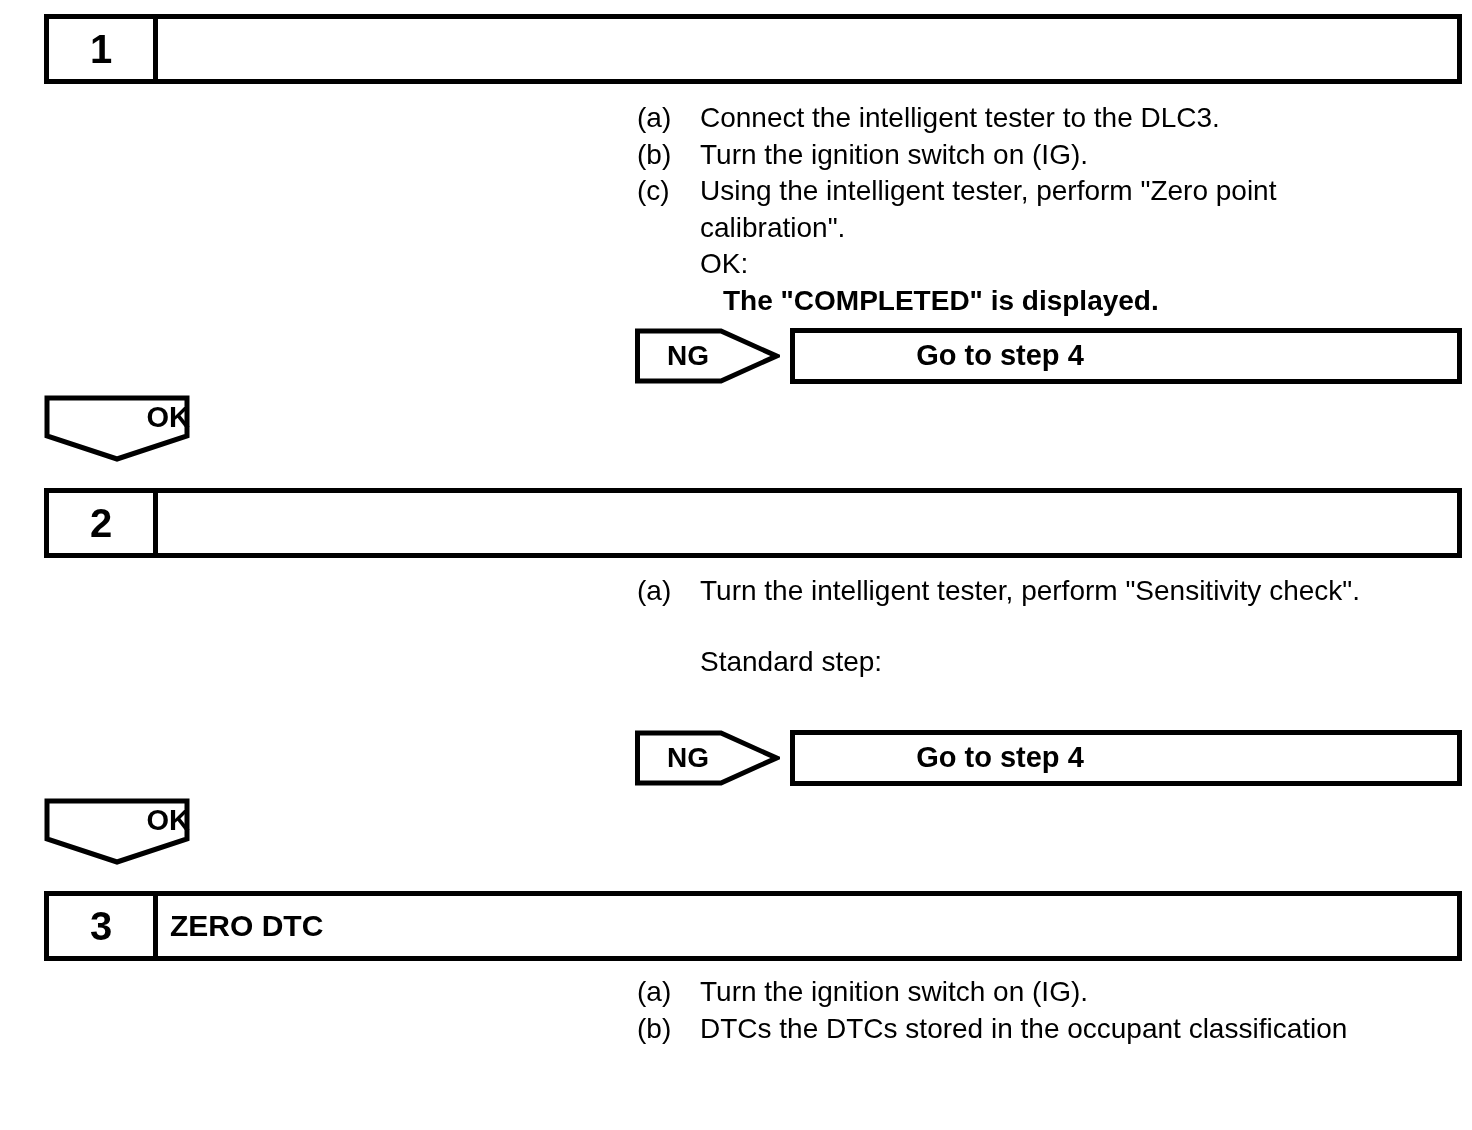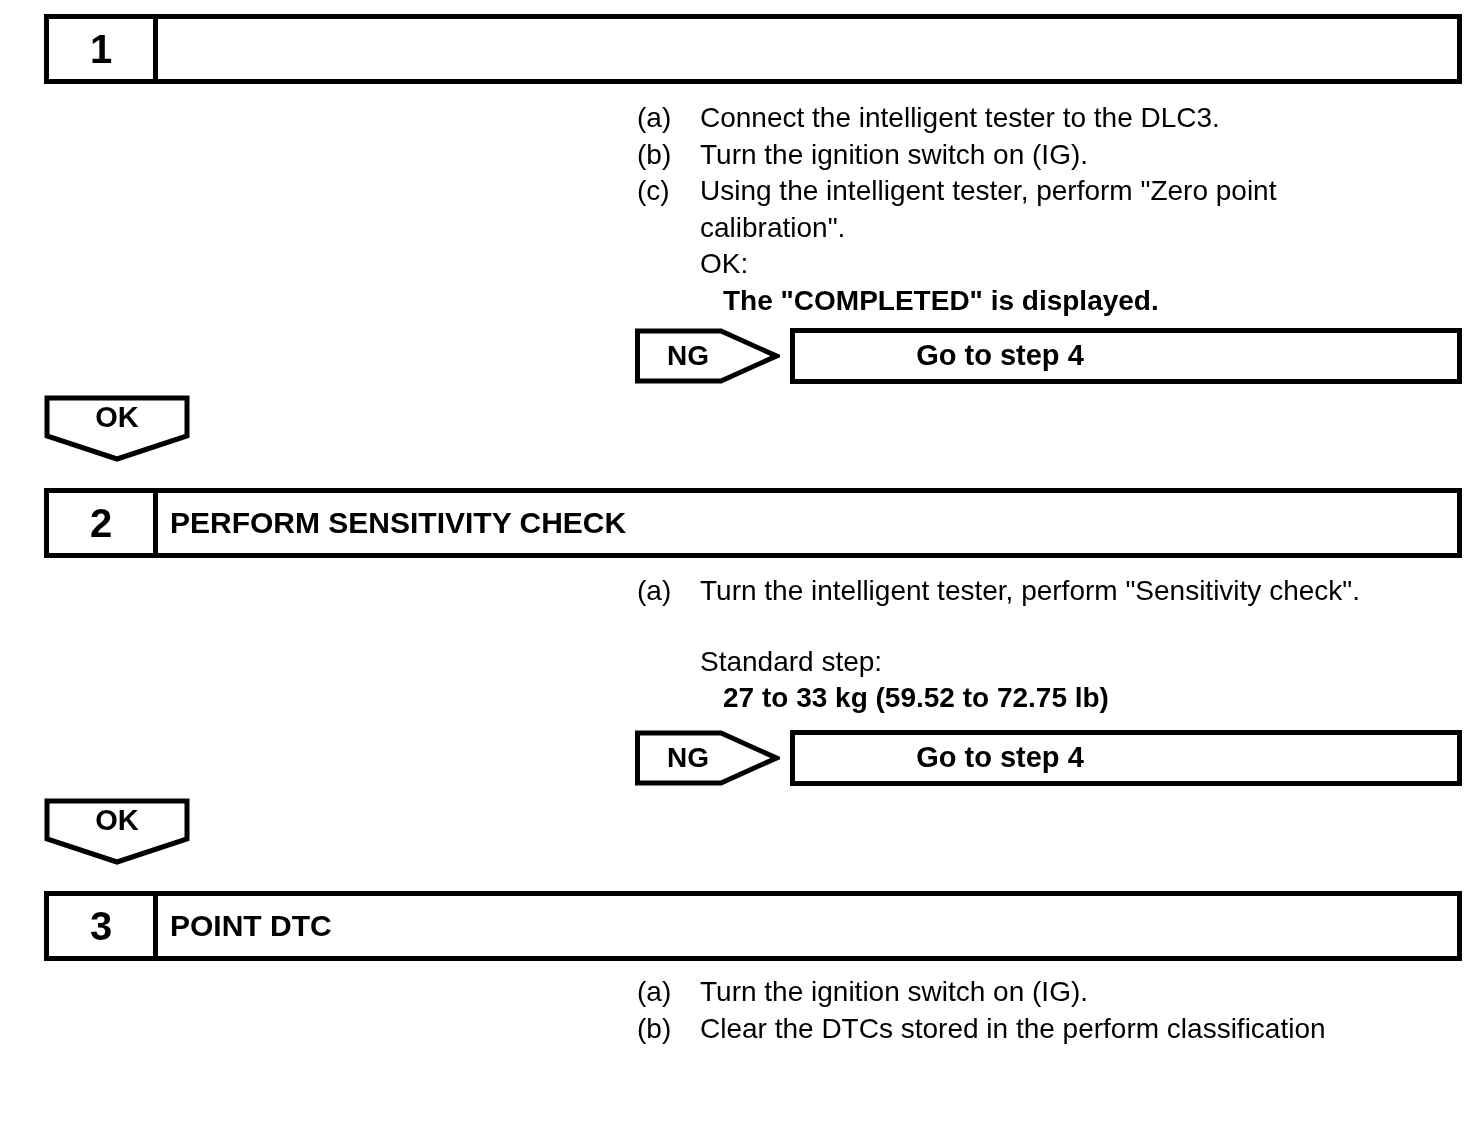--- a/index.html
+++ b/index.html
@@ -46,21 +46,21 @@
   }
   .ng-box-label{
     position:absolute;left:0;top:0;width:410px;height:44px;
     display:flex;align-items:center;justify-content:center;
     font-weight:bold;font-size:29px;white-space:nowrap;
   }
   
   .ok-shape{position:absolute;left:44px;width:146px;height:68px;}
   .ok-svg{position:absolute;left:0;top:0;}
   .ok-label{
-    position:absolute;left:0;top:6px;width:100%;text-align:center;
+    position:absolute;left:0;top:6px;width:100%;text-align:right;
     font-weight:bold;font-size:29px;
   }
 </style>
 </head>
 <body>
 
 <div class="page">
 
   <div class="hdr" style="top:14px;">
     <div class="hdr-num">1</div>
@@ -96,31 +96,29 @@
 
   <div class="ok-shape" style="top:395px;">
     <svg class="ok-svg" width="146" height="68" viewBox="0 0 146 68">
       <polygon points="3,3 143,3 143,41 73,64 3,41" fill="#ffffff" stroke="#000000" stroke-width="5"></polygon>
     </svg>
     <div class="ok-label">OK</div>
   </div>
 
   <div class="hdr" style="top:488px;">
     <div class="hdr-num">2</div>
-    <div class="hdr-title">PERFORM SENSITIVITY CHECK</div>
   </div>
 
   <div class="body-block" style="top:573px;">
     <div class="iline">
       <span class="ilabel">(a)</span>
       <span>Turn the intelligent tester, perform "Sensitivity check".</span>
     </div>
     <div class="spacer"></div>
     <div class="bold-line">Standard step:</div>
-    <div class="bold-indent">27 to 33 kg (59.52 to 72.75 lb)</div>
   </div>
 
   <div class="ng-row" style="top:730px;">
     <svg class="ng-shape" width="145" height="56" viewBox="0 0 145 56">
       <polygon points="2.5,3 86,3 141.5,28 86,53 2.5,53" fill="#ffffff" stroke="#000000" stroke-width="5"></polygon>
     </svg>
     <div class="ng-label">NG</div>
     <div class="ng-box">
       <div class="ng-box-label">Go to step 4</div>
     </div>
@@ -128,27 +126,27 @@
 
   <div class="ok-shape" style="top:798px;">
     <svg class="ok-svg" width="146" height="68" viewBox="0 0 146 68">
       <polygon points="3,3 143,3 143,41 73,64 3,41" fill="#ffffff" stroke="#000000" stroke-width="5"></polygon>
     </svg>
     <div class="ok-label">OK</div>
   </div>
 
   <div class="hdr" style="top:891px;">
     <div class="hdr-num">3</div>
-    <div class="hdr-title">POINT DTC</div>
+    <div class="hdr-title">ZERO DTC</div>
   </div>
 
   <div class="body-block" style="top:974px;">
     <div class="iline">
       <span class="ilabel">(a)</span>
       <span>Turn the ignition switch on (IG).</span>
     </div>
     <div class="iline">
       <span class="ilabel">(b)</span>
-      <span>Clear the DTCs stored in the perform classification</span>
+      <span>DTCs the DTCs stored in the occupant classification</span>
     </div>
   </div>
 
 </div>
 
 </body></html>

